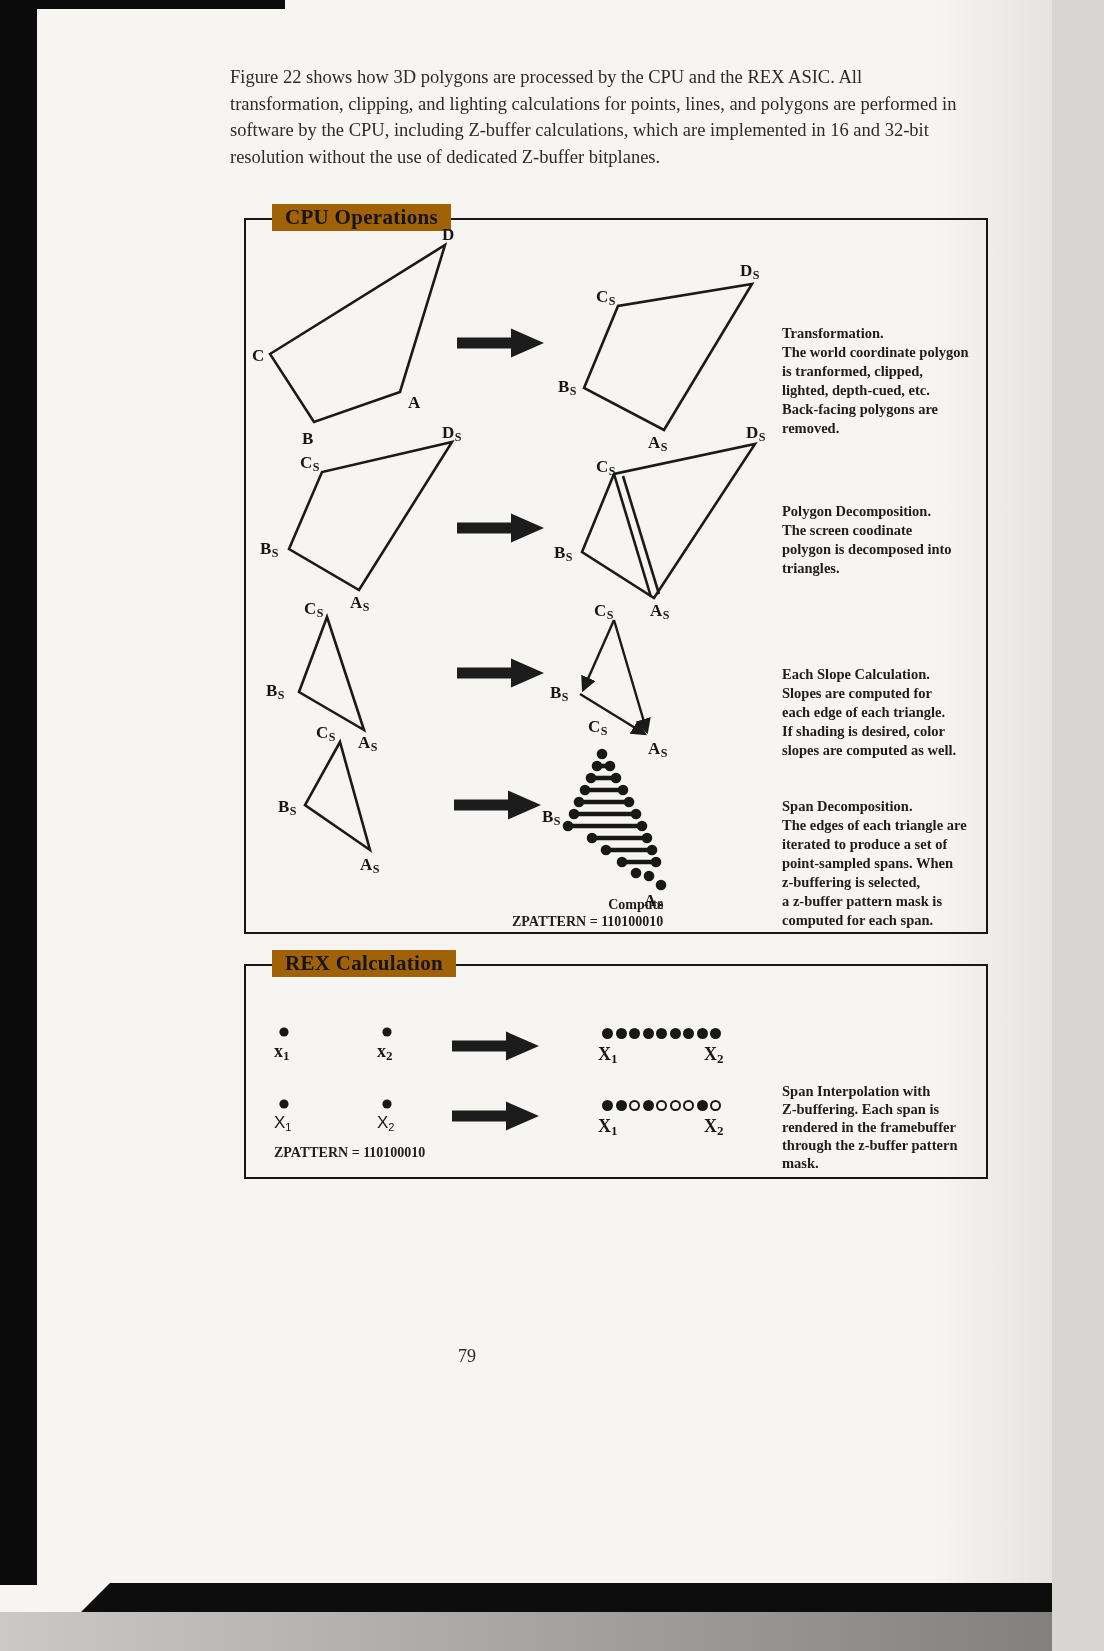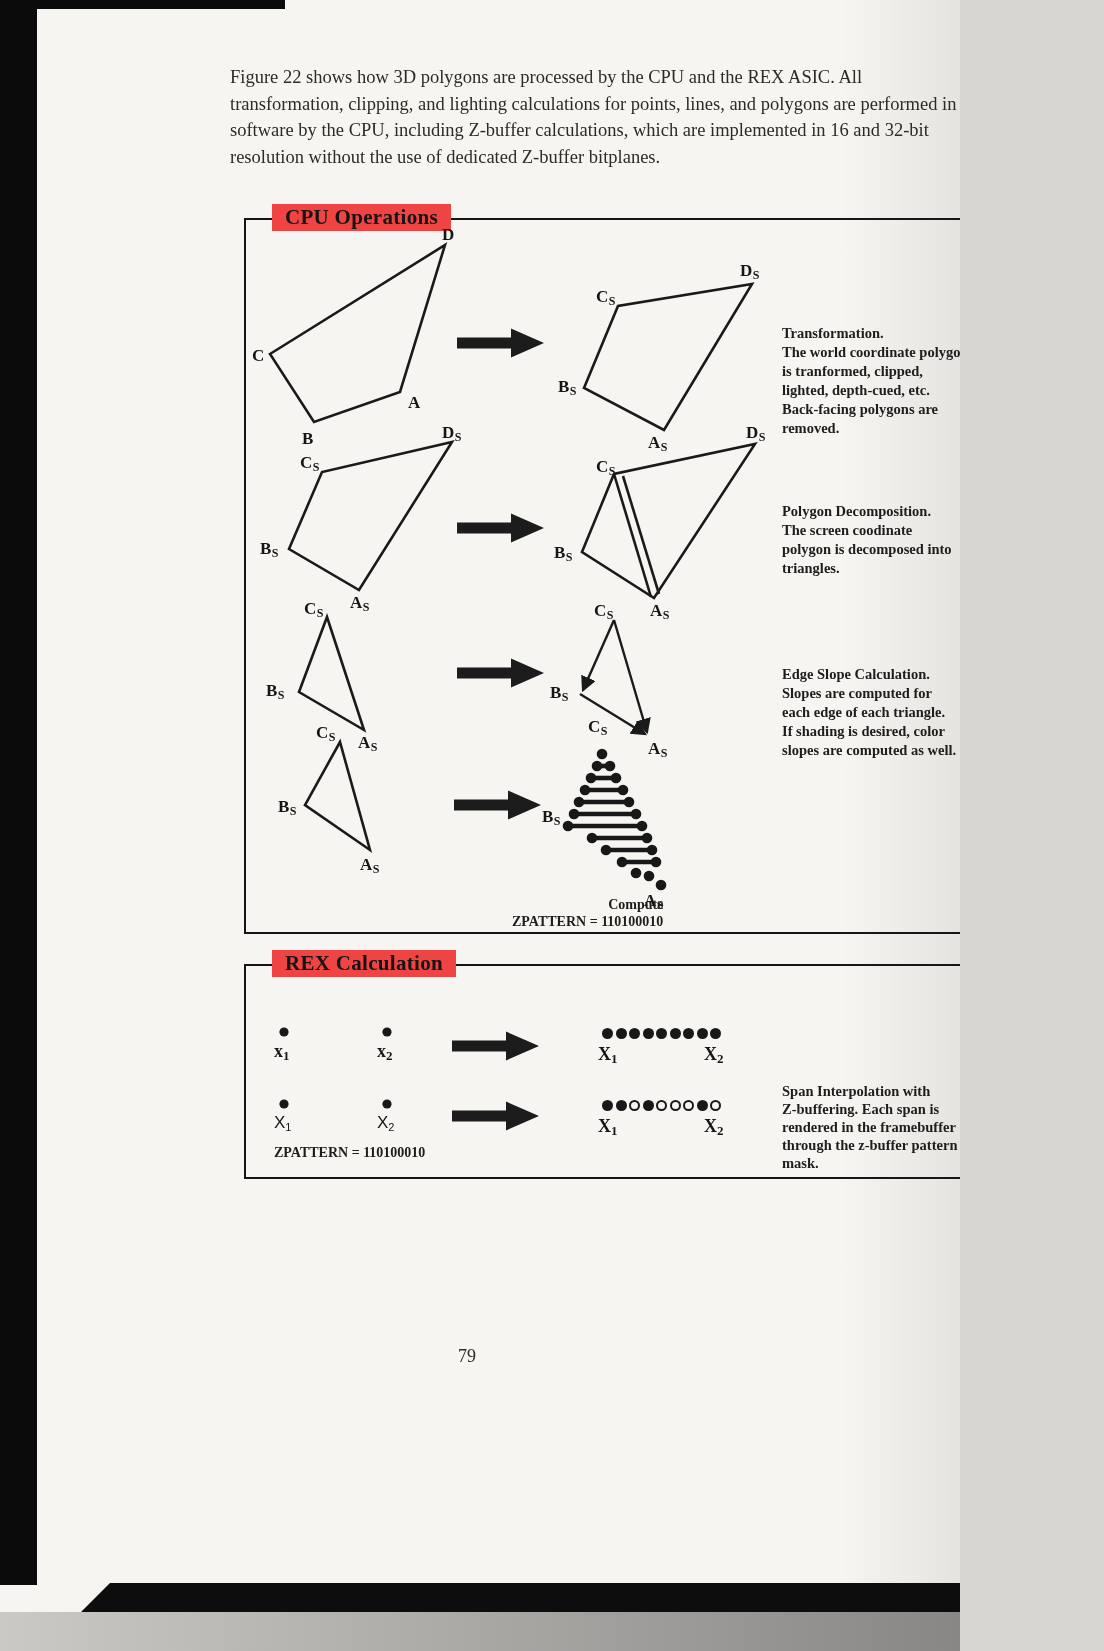--- a/index.html
+++ b/index.html
@@ -1,18 +1,18 @@
 <!DOCTYPE html>
 <html><head>
 <meta charset="utf-8">
 <style>
   html,body{margin:0;padding:0;background:#d8d6d3;}
   .page{
     position:relative;
-    width:960px;height:1651px;
+    width:1052px;height:1651px;
     background:#f6f5f1;
     overflow:hidden;
     font-family:"Liberation Serif",serif;
     color:#1d1c1a;
   }
   
   .band-left{position:absolute;left:0;top:0;width:37px;height:1585px;background:#0b0b0b;}
   .band-top{position:absolute;left:0;top:0;width:285px;height:9px;background:#0b0b0b;}
   .band-bottom{position:absolute;left:80px;top:1583px;width:1024px;height:30px;background:#0d0d0d;
     clip-path:polygon(30px 0,100% 0,100% 100%,0 100%);}
@@ -21,21 +21,21 @@
   .shadow-right{position:absolute;right:0;top:0;width:120px;height:1585px;
     background:linear-gradient(to right,rgba(0,0,0,0),rgba(0,0,0,0.07));pointer-events:none;}
 
   .intro{
     position:absolute;left:230px;top:64px;width:770px;margin:0;
     font-size:18.5px;line-height:26.5px;color:#2d2b28;white-space:pre-line;
   }
 
   .opbox{position:absolute;border:2.5px solid #161616;background:transparent;}
   .opbox-title{
-    position:absolute;top:-16px;left:26px;margin:0;background:#ef4444;
+    position:absolute;top:-16px;left:26px;margin:0;background:#a16207;
     padding:0 13px;font-size:21px;font-weight:700;color:#141414;letter-spacing:.3px;
     font-family:"Liberation Serif",serif;line-height:1.3;
   }
   .box-cpu{left:244px;top:218px;width:740px;height:712px;}
   .box-rex{left:244px;top:964px;width:740px;height:211px;}
 
   .diagram-svg{position:absolute;left:0;top:0;}
 
   .vlbl{position:absolute;font-weight:700;font-size:17px;line-height:1;color:#161616;white-space:nowrap;}
   .vlbl .sub{font-size:12px;vertical-align:-3px;margin-left:.5px;}
@@ -204,25 +204,32 @@
     <p class="desc" style="top:104px">Transformation.
 The world coordinate polygon
 is tranformed, clipped,
 lighted, depth-cued, etc.
 Back-facing polygons are
 removed.</p>
     <p class="desc" style="top:282px">Polygon Decomposition.
 The screen coodinate
 polygon is decomposed into
 triangles.</p>
-    <p class="desc" style="top:445px">Edge Slope Calculation.
+    <p class="desc" style="top:445px">Each Slope Calculation.
 Slopes are computed for
 each edge of each triangle.
 If shading is desired, color
 slopes are computed as well.</p>
+    <p class="desc" style="top:577px">Span Decomposition.
+The edges of each triangle are
+iterated to produce a set of
+point-sampled spans.  When
+z-buffering is selected,
+a z-buffer pattern mask is
+computed for each span.</p>
 
     <p class="note" style="left:266px;top:676px">Compute
 ZPATTERN = 110100010</p>
   </section>
 
   <section class="opbox box-rex">
     <h2 class="opbox-title">REX Calculation</h2>
 
     <svg class="diagram-svg" width="740" height="211" viewBox="0 0 740 211">
       <g fill="#181818">

